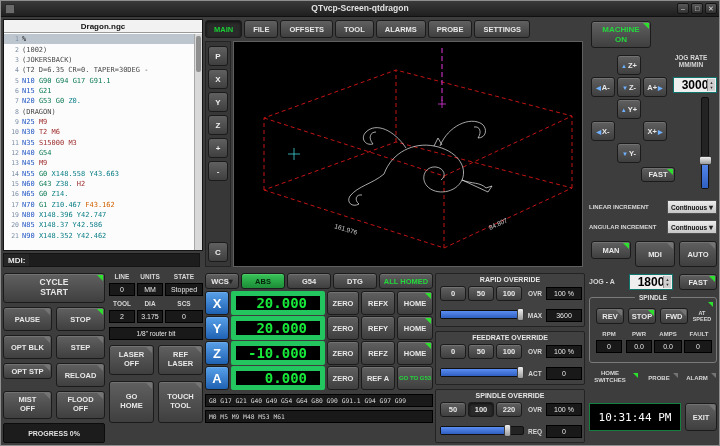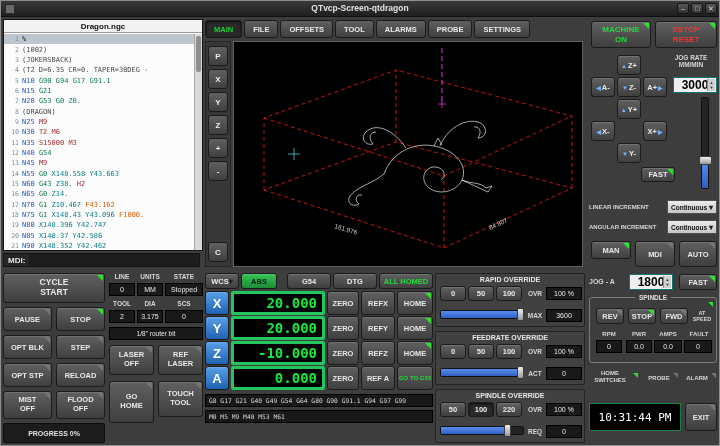--- a/index.html
+++ b/index.html
@@ -41,21 +41,21 @@
   .tabbar{position:absolute;display:flex;gap:2px;align-items:center}
   .tab{flex:0 0 auto;padding:0 8px;height:18px;display:flex;align-items:center;background:linear-gradient(#606060,#3f3f3f);border:1px solid #1b1b1b;border-radius:3px;color:#e8e8e8;font-size:7.5px;font-weight:bold;cursor:pointer}
   .tab.active{background:#2a2a2a;color:#19d035;box-shadow:inset 0 1px 3px rgba(0,0,0,.7)}
   
   .view-strip{position:absolute;display:flex;flex-direction:column;gap:3px;padding:4px 0 4px 2px;background:#373737;border:1px solid #242424}
   .vbtn{width:20px;height:20px;flex:0 0 auto;display:flex;align-items:center;justify-content:center;background:linear-gradient(#606060,#3f3f3f);border:1px solid #1b1b1b;border-radius:3px;color:#eee;font-size:8px;font-weight:bold;cursor:pointer}
   .vbtn.last{margin-top:auto}
   .viewport{position:absolute;background:#000;border:1px solid #5f5f5f}
   
   .axisbtn{background:linear-gradient(#59a1e9,#1f61b2);color:#fff;font-size:13px}
-  .dro-val{background:#000;color:#17e93b;font-family:"DejaVu Sans Mono",monospace;font-size:14px;font-weight:bold;justify-content:flex-end;padding-right:5px;border-radius:2px;border:3px solid #22c55e}
+  .dro-val{background:#000;color:#17e93b;font-family:"DejaVu Sans Mono",monospace;font-size:14px;font-weight:bold;justify-content:flex-end;padding-right:13px;border-radius:2px;border:5px solid #22c55e}
   .abs-btn{background:linear-gradient(#38c558,#1d8c37);color:#05240c}
   .codes{font-family:"DejaVu Sans Mono",monospace;font-size:6.3px;justify-content:flex-start;padding-left:3px;color:#dcdcdc}
   
   .slider{position:absolute;background:#232323;border:1px solid #101010;border-radius:2px}
   .fill{position:absolute;left:0;top:0;bottom:0;background:linear-gradient(#5b8df2,#2f5fc0)}
   .thumb{position:absolute;top:-3px;width:7px;height:13px;background:linear-gradient(#efefef,#9a9a9a);border:1px solid #3c3c3c;border-radius:2px}
   .vfill{position:absolute;left:0;right:0;bottom:0;background:linear-gradient(#5b8df2,#2f5fc0)}
   .vthumb{position:absolute;left:-3px;width:13px;height:9px;background:linear-gradient(#efefef,#9a9a9a);border:1px solid #3c3c3c;border-radius:2px}
   
   .spin{position:absolute;background:#efefef;border:1px solid #0f766e;color:#000;font-size:12px;font-weight:bold;display:flex;align-items:flex-start;justify-content:center}
@@ -153,24 +153,20 @@
           <span class="gc-num">15</span>
           <span class="gc-code"><span class="tk-n">N60</span> <span class="tk-g">G43</span> <span class="tk-xy">Z38.</span> <span class="tk-m">H2</span></span>
         </div>
         <div class="gc-row">
           <span class="gc-num">16</span>
           <span class="gc-code"><span class="tk-n">N65</span> <span class="tk-g">G0</span> <span class="tk-xy">Z14.</span></span>
         </div>
         <div class="gc-row">
           <span class="gc-num">17</span>
           <span class="gc-code"><span class="tk-n">N70</span> <span class="tk-g">G1</span> <span class="tk-xy">Z10.467</span> <span class="tk-f">F43.162</span></span>
-        </div>
-        <div class="gc-row">
-          <span class="gc-num">18</span>
-          <span class="gc-code"><span class="tk-n">N75</span> <span class="tk-g">G1</span> <span class="tk-xy">X148.43</span> <span class="tk-xy">Y43.096</span> <span class="tk-f">F1000.</span></span>
         </div>
         <div class="gc-row">
           <span class="gc-num">19</span>
           <span class="gc-code"><span class="tk-n">N80</span> <span class="tk-xy">X148.396</span> <span class="tk-xy">Y42.747</span></span>
         </div>
         <div class="gc-row">
           <span class="gc-num">20</span>
           <span class="gc-code"><span class="tk-n">N85</span> <span class="tk-xy">X148.37</span> <span class="tk-xy">Y42.586</span></span>
         </div>
         <div class="gc-row">
@@ -228,25 +224,20 @@
       <text x="100" y="186" transform="rotate(17 100 186)" fill="#cfcfcf" font-size="6.5">161.976</text>
       <text x="256" y="188" transform="rotate(-24 256 188)" fill="#cfcfcf" font-size="6.5">84.807</text>
     </svg>
   </div>
 
   <div class="btn" style="left:590px;top:20px;width:60px;height:27px">
     <span class="ml txt-green" style="font-size:8px">MACHINE
 ON</span>
     <span class="led on"></span>
   </div>
-  <div class="btn" style="left:654px;top:20px;width:62px;height:27px">
-    <span class="ml txt-red" style="font-size:8px">ESTOP
-RESET</span>
-    <span class="led on"></span>
-  </div>
 
   <div class="btn" style="left:616px;top:54px;width:24px;height:20px">
       <span class="ar-up">Z+</span>
     </div>
   <div class="btn" style="left:590px;top:76px;width:24px;height:20px">
       <span class="ar-left">A-</span>
     </div>
   <div class="btn" style="left:616px;top:76px;width:24px;height:20px">
       <span class="ar-down">Z-</span>
     </div>
@@ -319,21 +310,21 @@
     <span class="led on"></span>
   </div>
   <div class="btn" style="left:2px;top:334px;width:49px;height:24px">
     <span>OPT BLK</span>
     <span class="led"></span>
   </div>
   <div class="btn" style="left:55px;top:334px;width:49px;height:24px">
     <span>STEP</span>
     <span class="led"></span>
   </div>
-  <div class="btn" style="left:2px;top:362px;width:49px;height:24px">
+  <div class="btn" style="left:2px;top:362px;width:49px;height:16px">
     <span>OPT STP</span>
     <span class="led"></span>
   </div>
   <div class="btn" style="left:55px;top:362px;width:49px;height:24px">
     <span>RELOAD</span>
     <span class="led"></span>
   </div>
   <div class="btn" style="left:2px;top:390px;width:49px;height:28px">
     <span class="ml">MIST
 OFF</span>
@@ -369,31 +360,31 @@
   <div class="btn" style="left:157px;top:344px;width:45px;height:30px">
     <span class="ml">REF
 LASER</span>
     <span class="led"></span>
   </div>
   <div class="btn" style="left:108px;top:380px;width:45px;height:42px">
     <span class="ml">GO
 HOME</span>
     <span class="led"></span>
   </div>
-  <div class="btn" style="left:157px;top:380px;width:45px;height:36px">
+  <div class="btn" style="left:157px;top:380px;width:45px;height:42px">
     <span class="ml">TOUCH
 TOOL</span>
     <span class="led"></span>
   </div>
 
   <div class="btn" style="left:204px;top:272px;width:34px;height:16px">
     <span>WCS</span>
     <span class="combo-arrow"></span>
   </div>
-  <div class="btn abs-btn" style="left:240px;top:272px;width:36px;height:16px">ABS</div>
+  <div class="btn abs-btn" style="left:240px;top:272px;width:44px;height:16px">ABS</div>
   <div class="btn" style="left:286px;top:272px;width:44px;height:16px">G54</div>
   <div class="btn" style="left:332px;top:272px;width:44px;height:16px">DTG</div>
   <div class="btn" style="left:378px;top:272px;width:54px;height:16px">
     <span class="txt-green">ALL HOMED</span>
   </div>
 
   <div class="btn axisbtn" style="left:204px;top:290px;width:24px;height:24px">X</div>
   <div class="field dro-val" style="left:230px;top:290px;width:94px;height:24px">20.000</div>
   <div class="btn" style="left:326px;top:290px;width:32px;height:24px">ZERO</div>
   <div class="btn" style="left:360px;top:290px;width:34px;height:24px">REFX</div>

